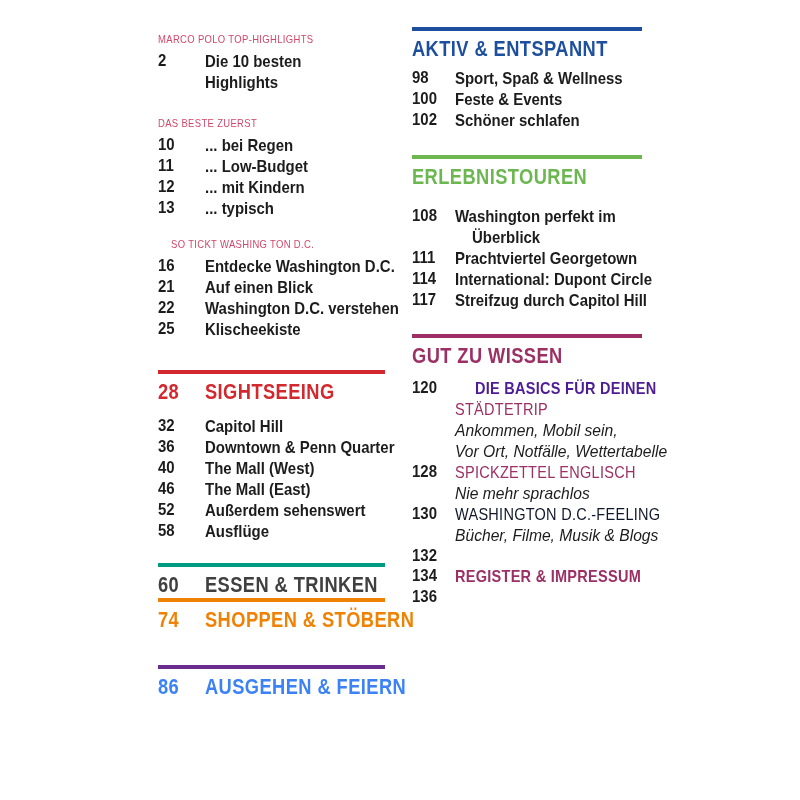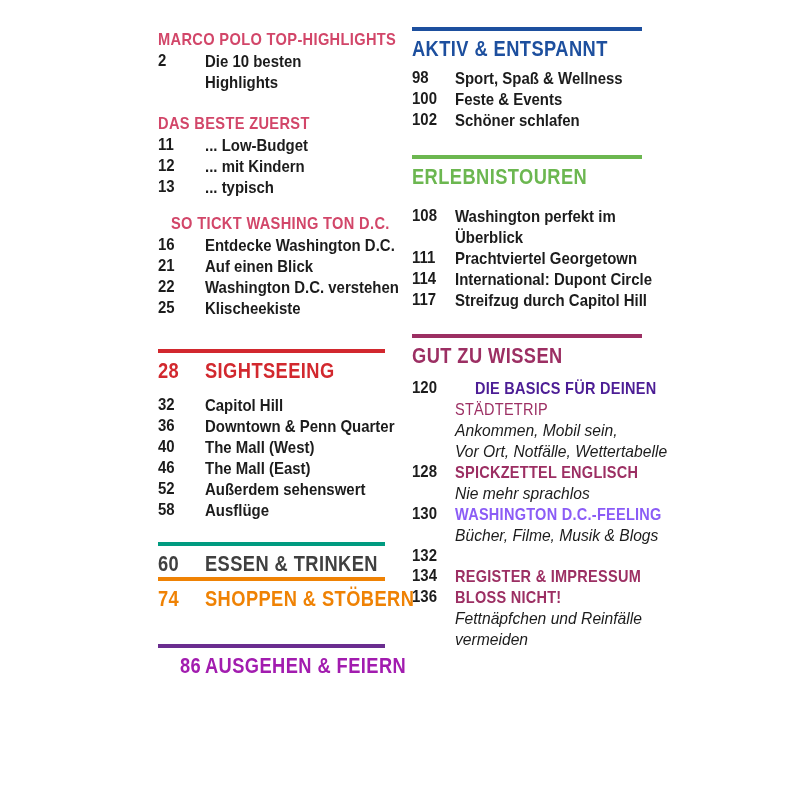--- a/index.html
+++ b/index.html
@@ -29,21 +29,21 @@
   .col-right .section:nth-child(2){margin-top:24px;}
   .col-right .section:nth-child(3){margin-top:23px;}
   .col-left .section:nth-child(4) .rows{margin-top:11px;}
   .col-right .section:nth-child(1) .rows{margin-top:6px;}
   .col-right .section:nth-child(2) .rows{margin-top:16px;}
   .col-right .section:nth-child(3) .rows{margin-top:9px;}
 
   .rule{height:4px;width:227px;}
   .col-right .rule{width:230px;}
 
-  .minor-title{font-size:17px;font-weight:700;line-height:21px;letter-spacing:0.4px;margin-bottom:1px;}
+  .minor-title{font-size:11px;font-weight:400;line-height:21px;letter-spacing:0.4px;margin-bottom:1px;}
   .minor-title .cx{transform:scaleX(0.86);}
 
   .chead{display:flex;margin-top:6px;font-size:21.5px;font-weight:700;line-height:25px;letter-spacing:0.5px;}
   .chead .cx{transform:scaleX(0.85);}
   .chead-num{flex:none;width:47px;}
 
   .rows{margin-top:1px;}
   .row{display:flex;font-size:17px;font-weight:700;}
   .num{flex:none;width:47px;}
   .col-right .num{width:43px;}
@@ -66,20 +66,26 @@
             <span class="line" style="display: block;"><span class="cx">Die 10 besten</span></span>
             <span class="line" style="display: block;"><span class="cx">Highlights</span></span>
           </div>
         </div>
       </div>
     </div>
     <div class="section minor">
       <span class="minor-title" style="color: rgb(210, 70, 105); display: block;"><span class="cx">DAS BESTE ZUERST</span></span>
       <div class="rows">
         <div class="row">
+          <span class="num"><span class="cx">10</span></span>
+          <div class="txt">
+            <span class="line" style="display: block;"><span class="cx">... bei Regen</span></span>
+          </div>
+        </div>
+        <div class="row">
           <span class="num"><span class="cx">11</span></span>
           <div class="txt">
             <span class="line" style="display: block;"><span class="cx">... Low-Budget</span></span>
           </div>
         </div>
         <div class="row">
           <span class="num"><span class="cx">12</span></span>
           <div class="txt">
             <span class="line" style="display: block;"><span class="cx">... mit Kindern</span></span>
           </div>
@@ -175,21 +181,21 @@
     </div>
     <div class="section chapter">
       <div class="rule" style="background: rgb(239, 130, 4);"></div>
       <div class="chead" style="color: rgb(239, 130, 4);">
         <span class="chead-num"><span class="cx">74</span></span>
         <span class="chead-title"><span class="cx">SHOPPEN &amp; STÖBERN</span></span>
       </div>
     </div>
     <div class="section chapter">
       <div class="rule" style="background: rgb(106, 45, 143);"></div>
-      <div class="chead" style="color: #a21caf; text-align: right;">
+      <div class="chead" style="color: #3b82f6;">
         <span class="chead-num"><span class="cx">86</span></span>
         <span class="chead-title"><span class="cx">AUSGEHEN &amp; FEIERN</span></span>
       </div>
     </div>
   </div>
 <div class="col col-right">
     <div class="section chapter">
       <div class="rule" style="background: rgb(29, 79, 158);"></div>
       <div class="chead" style="color: rgb(29, 79, 158);">
         <span class="chead-title"><span class="cx">AKTIV &amp; ENTSPANNT</span></span>
@@ -218,21 +224,21 @@
     <div class="section chapter">
       <div class="rule" style="background: rgb(108, 183, 80);"></div>
       <div class="chead" style="color: rgb(108, 183, 80);">
         <span class="chead-title"><span class="cx">ERLEBNISTOUREN</span></span>
       </div>
       <div class="rows">
         <div class="row">
           <span class="num"><span class="cx">108</span></span>
           <div class="txt">
             <span class="line" style="display: block;"><span class="cx">Washington perfekt im</span></span>
-            <span class="line" style="display: block;"><span class="cx">Überblick</span></span>
+            <span class="line" style="display: block; margin-left: 17px;"><span class="cx">Überblick</span></span>
           </div>
         </div>
         <div class="row">
           <span class="num"><span class="cx">111</span></span>
           <div class="txt">
             <span class="line" style="display: block;"><span class="cx">Prachtviertel Georgetown</span></span>
           </div>
         </div>
         <div class="row">
           <span class="num"><span class="cx">114</span></span>
@@ -259,43 +265,38 @@
           <div class="txt">
             <span class="titleline" style="display: block; color: #4c1d95; font-weight: 700; margin-left: 20px;"><span class="cx">DIE BASICS FÜR DEINEN</span></span>
             <span class="titleline" style="display: block; color: rgb(156, 47, 99); font-weight: 400;"><span class="cx">STÄDTETRIP</span></span>
             <span class="ital" style="display: block;"><span class="cx">Ankommen, Mobil sein,</span></span>
             <span class="ital" style="display: block;"><span class="cx">Vor Ort, Notfälle, Wettertabelle</span></span>
           </div>
         </div>
         <div class="row">
           <span class="num"><span class="cx">128</span></span>
           <div class="txt">
-            <span class="titleline" style="display: block; color: rgb(156, 47, 99); font-weight: 700; text-align: right;"><span class="cx">SPICKZETTEL ENGLISCH</span></span>
+            <span class="titleline" style="display: block; color: rgb(156, 47, 99); font-weight: 400;"><span class="cx">SPICKZETTEL ENGLISCH</span></span>
             <span class="ital" style="display: block;"><span class="cx">Nie mehr sprachlos</span></span>
           </div>
         </div>
         <div class="row">
           <span class="num"><span class="cx">130</span></span>
           <div class="txt">
-            <span class="titleline" style="display: block; color: #8b5cf6; font-weight: 700;"><span class="cx">WASHINGTON D.C.-FEELING</span></span>
+            <span class="titleline" style="display: block; color: #0f172a; font-weight: 400;"><span class="cx">WASHINGTON D.C.-FEELING</span></span>
             <span class="ital" style="display: block;"><span class="cx">Bücher, Filme, Musik &amp; Blogs</span></span>
           </div>
         </div>
         <div class="row">
           <span class="num"><span class="cx">132</span></span>
         </div>
         <div class="row">
           <span class="num"><span class="cx">134</span></span>
           <div class="txt">
             <span class="titleline" style="display: block; color: rgb(156, 47, 99); font-weight: 700;"><span class="cx">REGISTER &amp; IMPRESSUM</span></span>
           </div>
         </div>
         <div class="row">
           <span class="num"><span class="cx">136</span></span>
-          <div class="txt">
-            <span class="titleline" style="display: block; color: rgb(156, 47, 99); font-weight: 700;"><span class="cx">BLOSS NICHT!</span></span>
-            <span class="ital" style="display: block;"><span class="cx">Fettnäpfchen und Reinfälle</span></span>
-            <span class="ital" style="display: block;"><span class="cx">vermeiden</span></span>
-          </div>
         </div>
       </div>
     </div>
   </div>
 
 </body></html>

